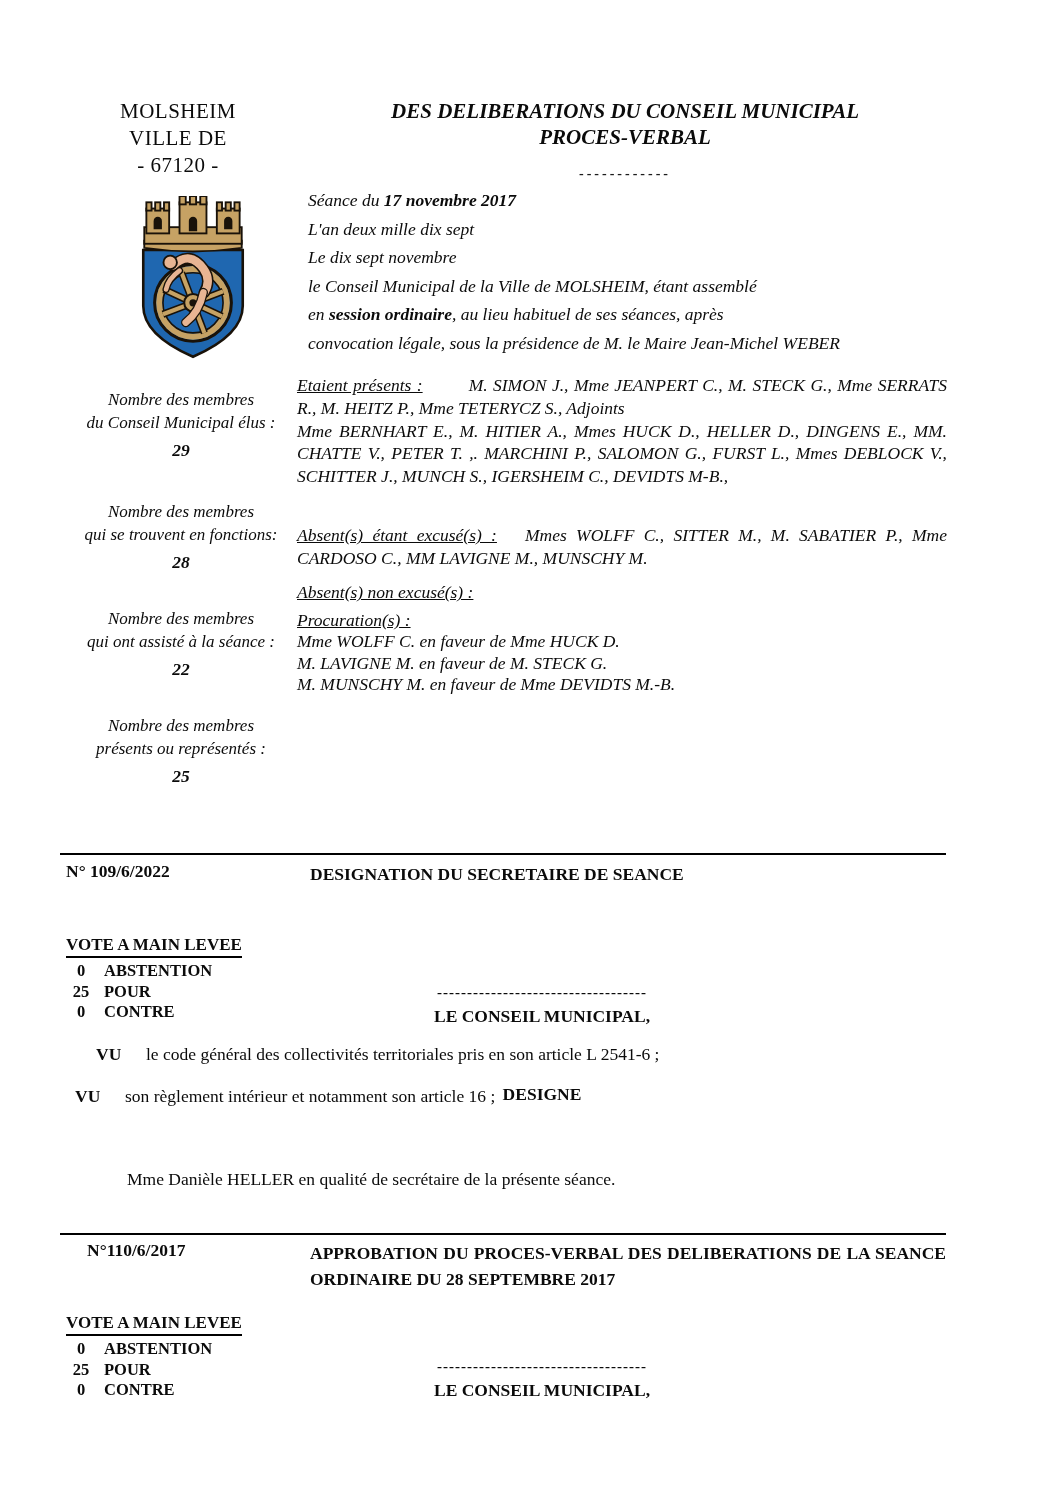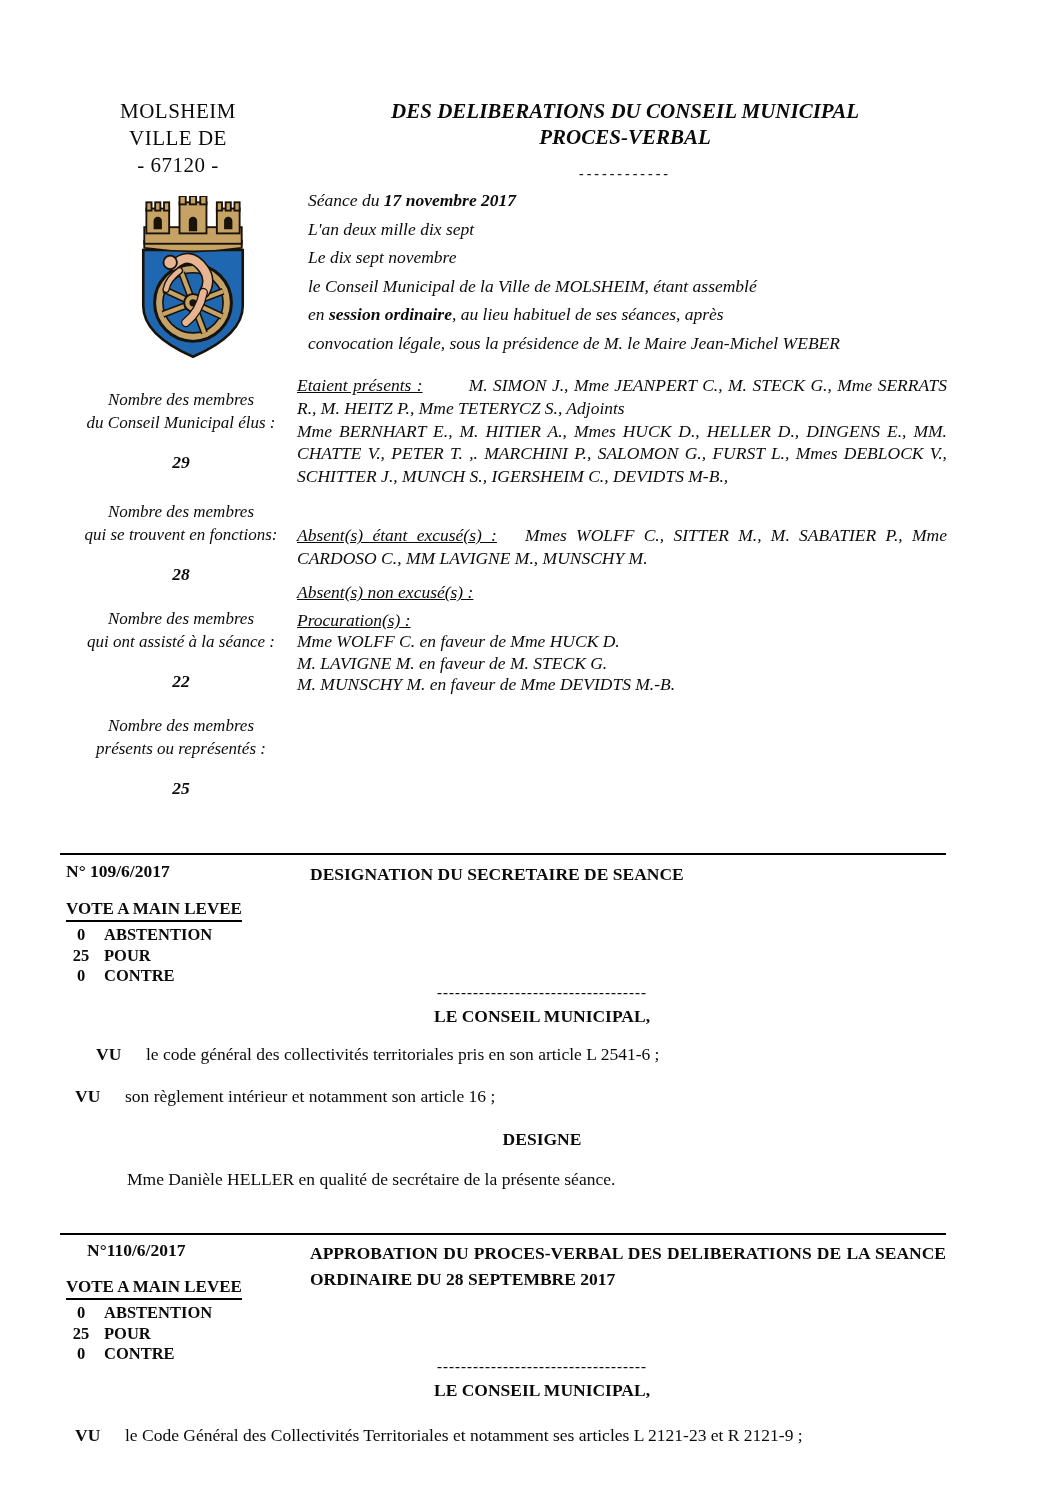--- a/index.html
+++ b/index.html
@@ -23,41 +23,41 @@
                  font-weight:bold; font-style:italic; font-size:21px; line-height:26px; }
   .title-dashes { font-style:normal; font-weight:bold; font-size:14px;
                   letter-spacing:3px; margin-top:11px; color:#1c1c1c; }
 
   
   .preamble { left:308px; top:186px; width:645px; font-size:17.5px; line-height:28.6px; }
 
   
   .count-group { left:58px; width:246px; text-align:center; font-style:italic;
                  font-size:17px; line-height:23px; }
-  .count-num { font-weight:bold; font-size:17.5px; margin-top:17px; }
+  .count-num { font-weight:bold; font-size:17.5px; margin-top:5px; }
 
   
   .presents { left:297px; top:374px; width:650px; font-size:17.5px; line-height:22.8px; }
   .absents  { left:297px; top:524px; width:650px; font-size:17.5px; line-height:22.6px; }
   .absents .p1 { margin-bottom:12px; }
   .absents .p2 { margin-bottom:5px; }
   .proc-line { line-height:21.4px; }
   .sp46 { display:inline-block; width:46px; }
   .sp28 { display:inline-block; width:28px; }
 
   
   .rule { left:60px; width:886px; border-top:2.5px solid #000; height:0; }
 
   
   .delib-number { left:66px; width:230px; font-weight:bold; font-size:17.5px; }
   .delib-title  { left:310px; width:636px; font-weight:bold; font-size:17.5px;
                   line-height:26px; text-align:justify; }
 
   
-  .vote-block { left:66px; width:280px; font-weight:bold; font-size:16.5px; line-height:20.4px; }
+  .vote-block { left:66px; width:280px; font-weight:bold; font-size:16.5px; line-height:20.4px;margin-top:36px; }
   .vote-header { display:inline-block; border-bottom:2px solid #000;
                  padding-bottom:1px; margin-bottom:3px; font-size:17px; }
   .vcount { display:inline-block; width:30px; text-align:center; }
   .vlabel { margin-left:8px; }
 
   
   .center-sep { left:60px; width:964px; text-align:center; }
   .sep-dashes { font-weight:bold; font-size:15px; letter-spacing:1px; line-height:16px; }
   .council { font-weight:bold; font-size:17.5px; margin-top:6px; }
   .mid-heading { left:60px; width:964px; text-align:center; font-weight:bold; font-size:17.5px; }
@@ -184,53 +184,52 @@
     <p class="just p1"><span class="u">Absent(s) étant excusé(s) :</span><span class="sp28"></span><span>Mmes WOLFF C., SITTER M.,  M. SABATIER P., Mme CARDOSO C., MM LAVIGNE M., MUNSCHY M.</span></p>
     <p class="p2"><span class="u">Absent(s) non excusé(s) :</span></p>
     <p><span class="u">Procuration(s) :</span></p>
     <div class="proc-line">Mme WOLFF C. en faveur de Mme HUCK D.</div>
     <div class="proc-line">M. LAVIGNE M. en faveur de M. STECK G.</div>
     <div class="proc-line">M. MUNSCHY M. en faveur de Mme DEVIDTS M.-B.</div>
   </div>
 
   <div class="abs rule" style="top:853px;"></div>
 
-  <div class="abs delib-number" style="top:861px;">N° 109/6/2017</div>
+  <div class="abs delib-number" style="top:861px;">N° 109/6/2022</div>
   <div class="abs delib-title" style="top:861px;">DESIGNATION DU SECRETAIRE DE SEANCE</div>
 
   <div class="abs vote-block" style="top:899px;">
     <span class="vote-header">VOTE A MAIN LEVEE</span>
     <div><span class="vcount">0</span><span class="vlabel">ABSTENTION</span></div>
     <div><span class="vcount">25</span><span class="vlabel">POUR</span></div>
     <div><span class="vcount">0</span><span class="vlabel">CONTRE</span></div>
   </div>
 
   <div class="abs center-sep" style="top:984px;">
     <div class="sep-dashes">-----------------------------------</div>
     <div class="council">LE CONSEIL MUNICIPAL,</div>
   </div>
 
   <div class="abs vu-row" style="top:1044px;margin-left:21px;"><span class="vu-label">VU</span><span>le code général des collectivités territoriales pris en son article L 2541-6 ;</span></div>
   <div class="abs vu-row" style="top:1086px;"><span class="vu-label">VU</span><span>son règlement intérieur et notamment son article 16 ;</span></div>
 
-  <div class="abs mid-heading" style="top:1129px;">DESIGNE</div>
+  <div class="abs mid-heading" style="top:1084px;">DESIGNE</div>
   <div class="abs decision-text" style="top:1169px;">Mme Danièle HELLER  en qualité de secrétaire de la présente séance.</div>
 
   <div class="abs rule" style="top:1233px;"></div>
 
   <div class="abs delib-number" style="top:1240px;margin-left:21px;">N°110/6/2017</div>
   <div class="abs delib-title" style="top:1240px;">APPROBATION DU PROCES-VERBAL DES DELIBERATIONS DE LA SEANCE ORDINAIRE DU 28 SEPTEMBRE 2017</div>
 
   <div class="abs vote-block" style="top:1277px;">
     <span class="vote-header">VOTE A MAIN LEVEE</span>
     <div><span class="vcount">0</span><span class="vlabel">ABSTENTION</span></div>
     <div><span class="vcount">25</span><span class="vlabel">POUR</span></div>
     <div><span class="vcount">0</span><span class="vlabel">CONTRE</span></div>
   </div>
 
   <div class="abs center-sep" style="top:1358px;">
     <div class="sep-dashes">-----------------------------------</div>
     <div class="council">LE CONSEIL MUNICIPAL,</div>
   </div>
 
-  <div class="abs vu-row" style="top:1425px;"><span class="vu-label">VU</span><span>le Code Général des Collectivités Territoriales et notamment ses articles L 2121-23 et R 2121-9 ;</span></div>
 
 </div>
 
 </body></html>

